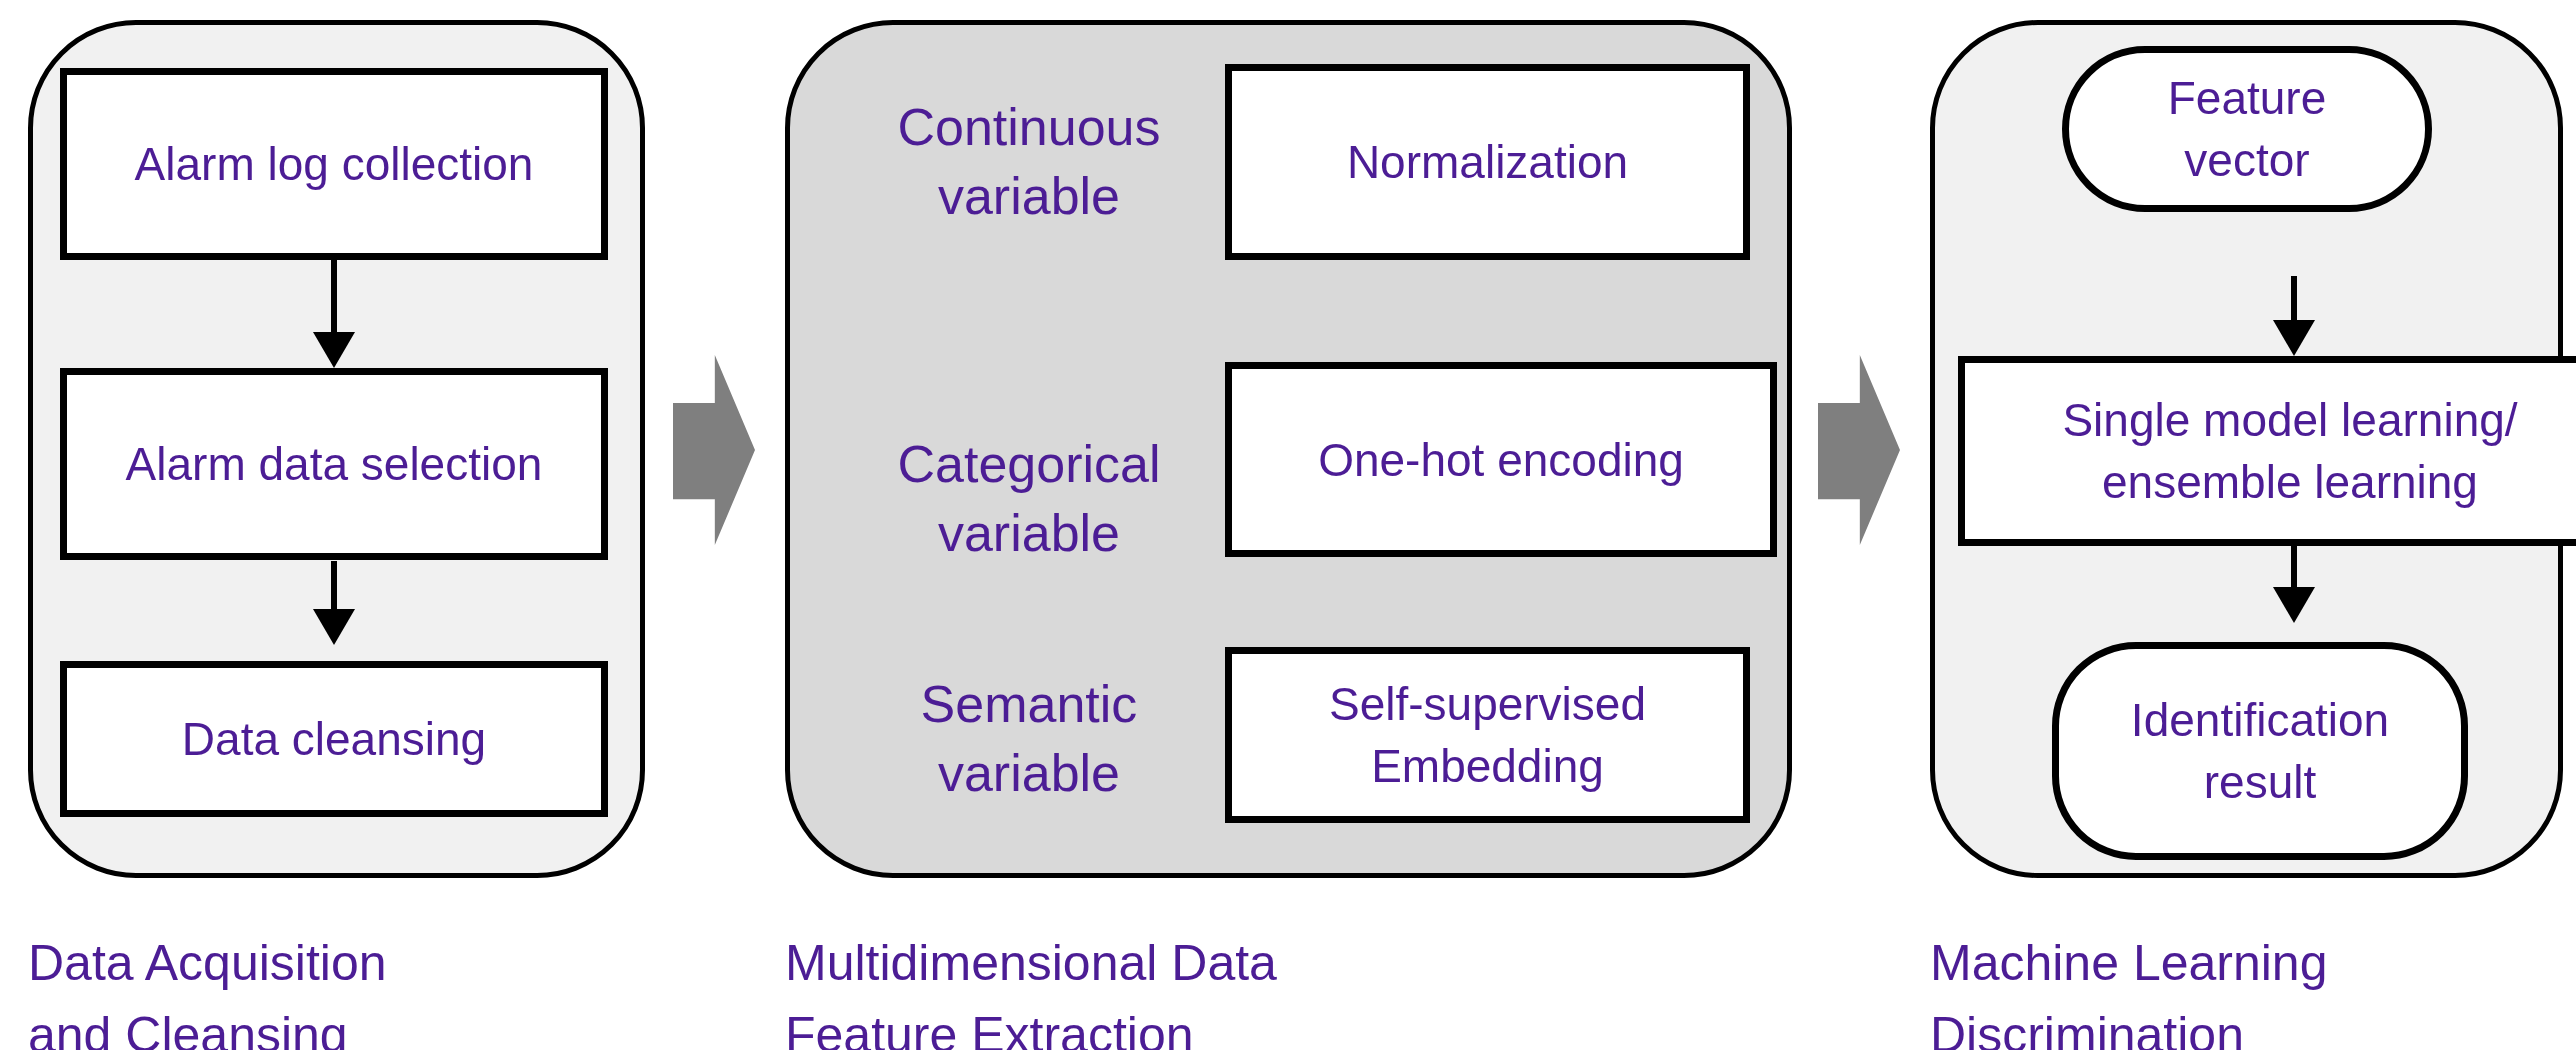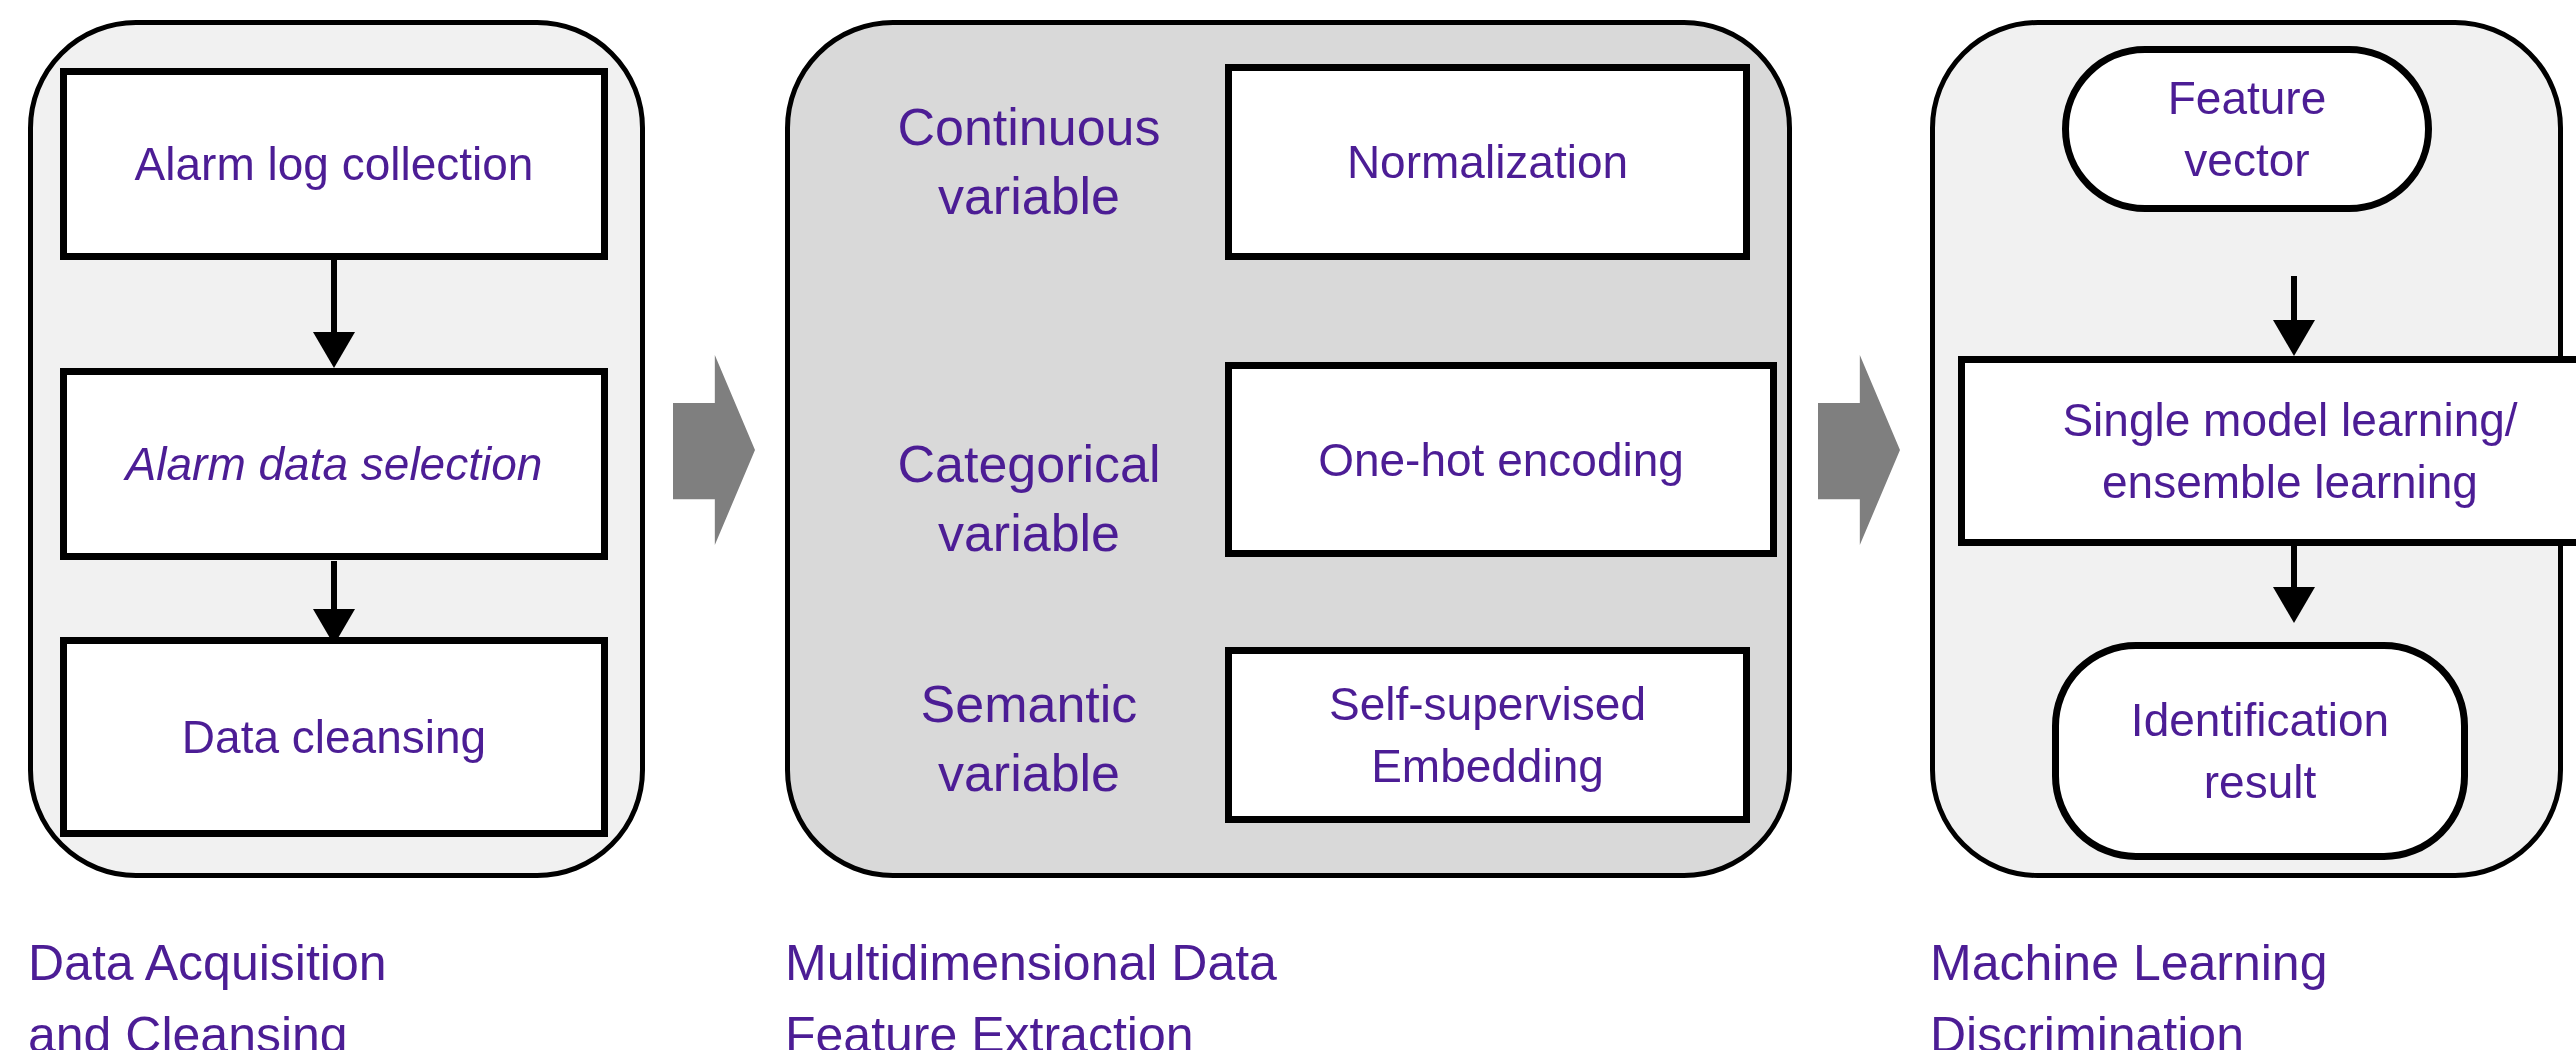--- a/index.html
+++ b/index.html
@@ -53,28 +53,28 @@
 
   <div class="panel light" id="panel-left"></div>
 
   <div class="node" style="left:60px;top:68px;width:548px;height:192px;">Alarm log collection</div>
 
   <div class="vconn" style="left:310px;top:260px;height:108px;">
     <div class="stem"></div>
     <div class="head"></div>
   </div>
 
-  <div class="node" style="left:60px;top:368px;width:548px;height:192px;font-style:italic;">Alarm data selection</div>
+  <div class="node" style="left:60px;top:368px;width:548px;height:192px;">Alarm data selection</div>
 
   <div class="vconn" style="left:310px;top:561px;height:84px;">
     <div class="stem"></div>
     <div class="head"></div>
   </div>
 
-  <div class="node" style="left:60px;top:637px;width:548px;height:200px;">Data cleansing</div>
+  <div class="node" style="left:60px;top:661px;width:548px;height:156px;">Data cleansing</div>
 
   <div class="caption" style="left:28px;width:617px;">Data Acquisition
 and Cleansing</div>
 
   <div class="block-arrow" style="left:673px;"></div>
 
   <div class="panel dark" id="panel-mid"></div>
 
   <div class="mid-label" style="left:813px;top:93px;">Continuous
 variable</div>

